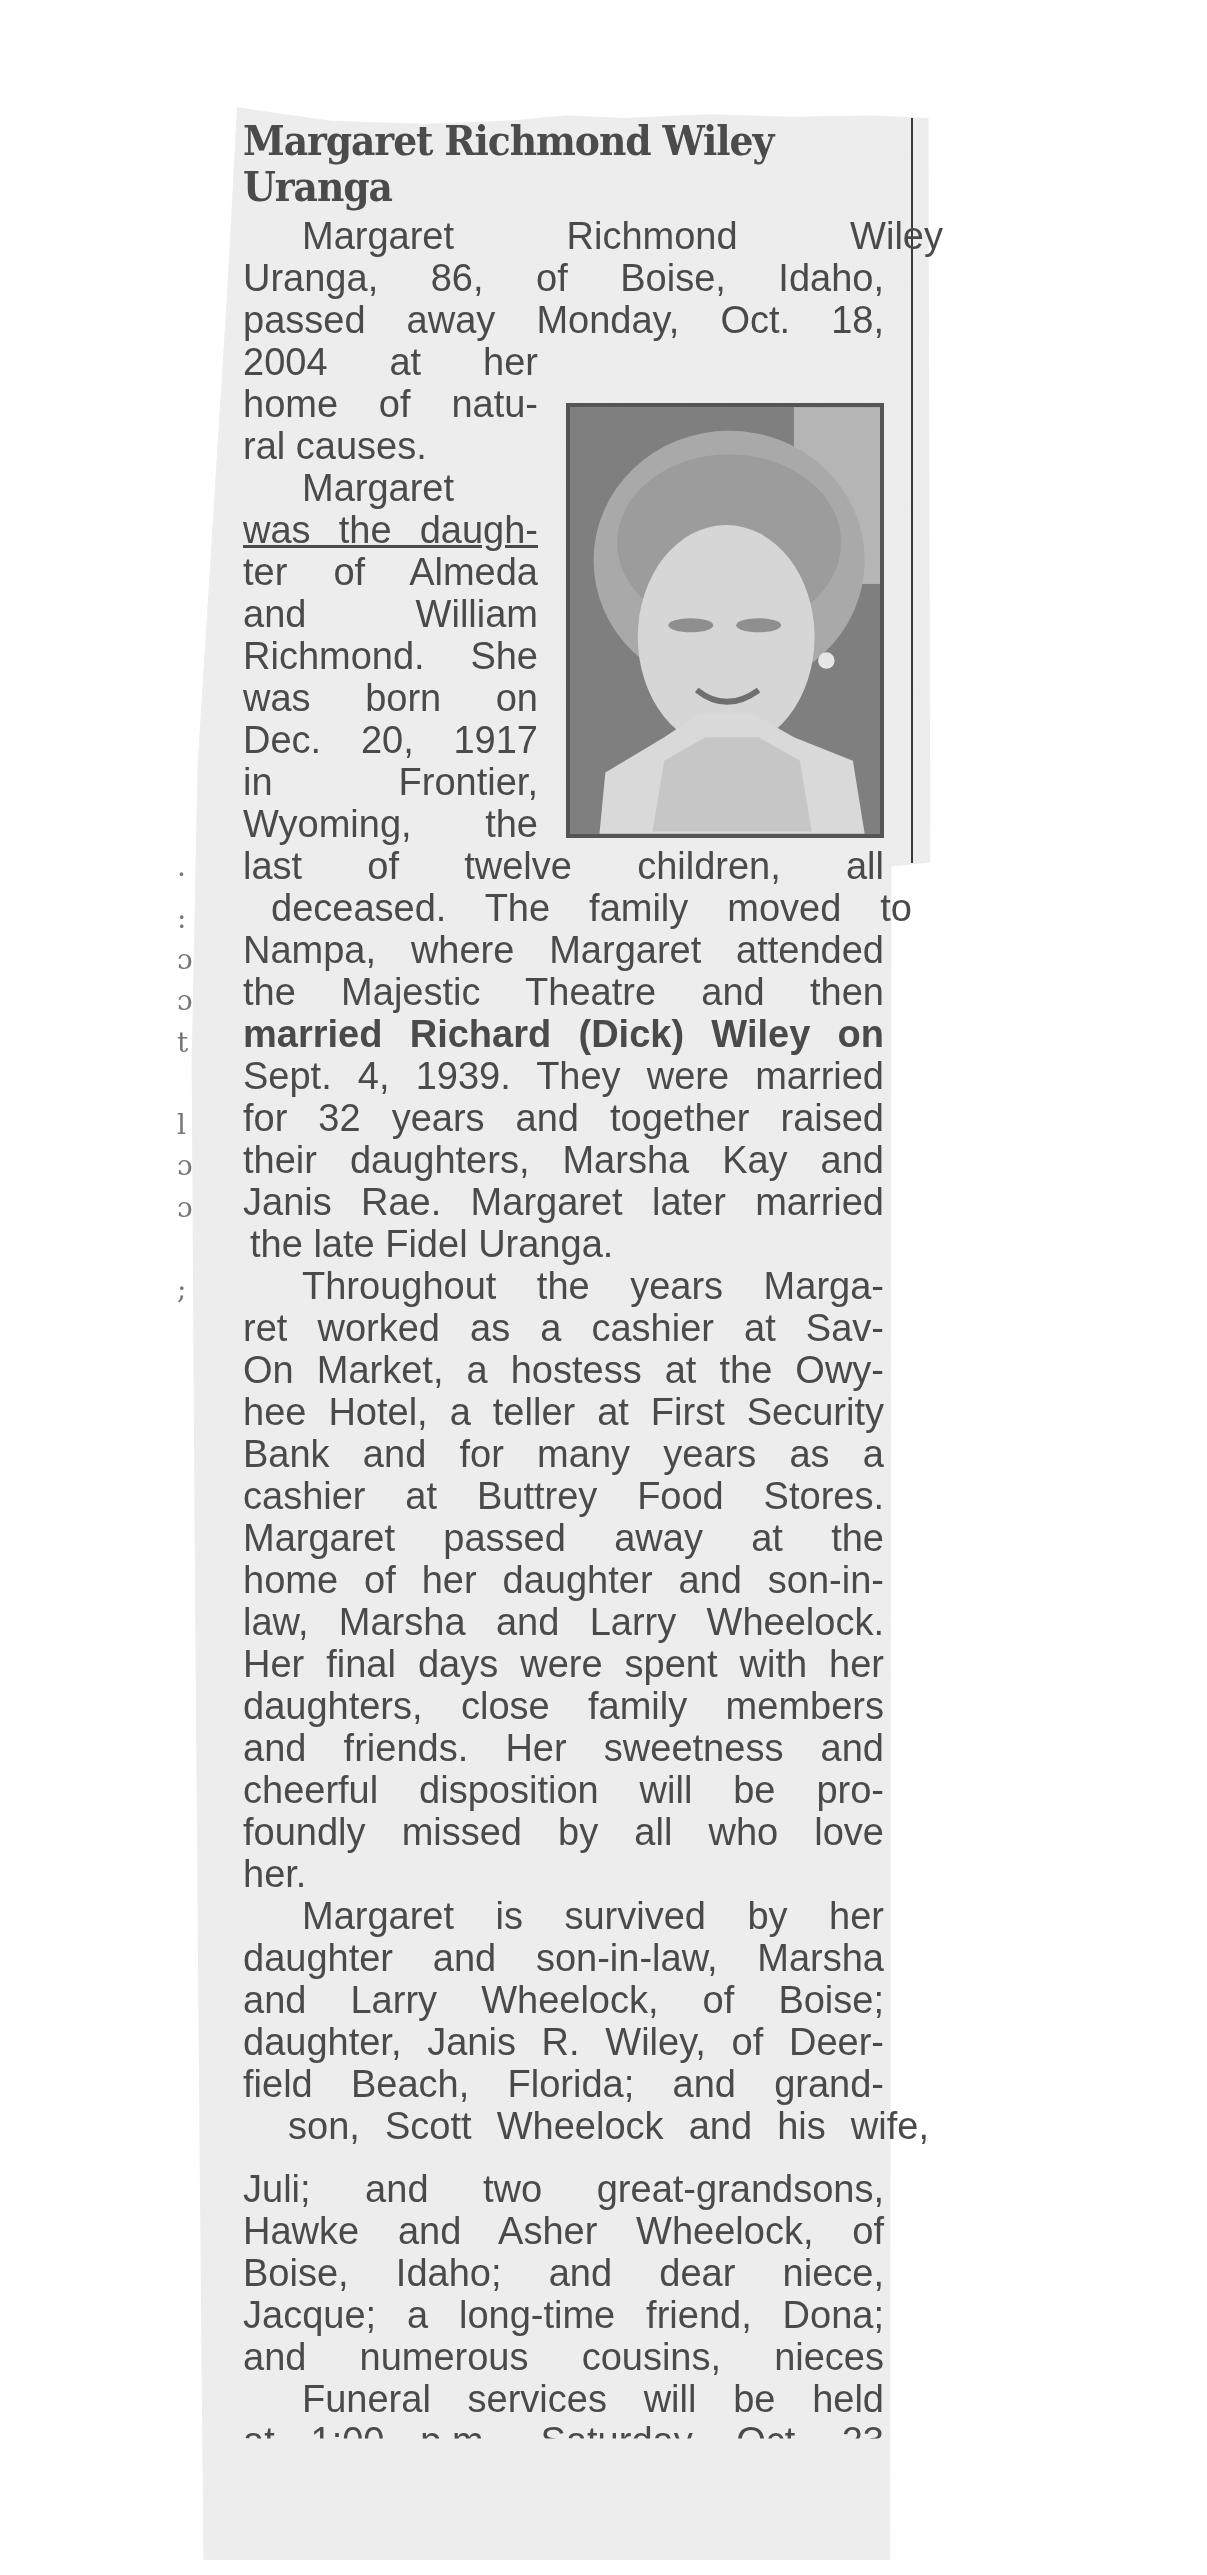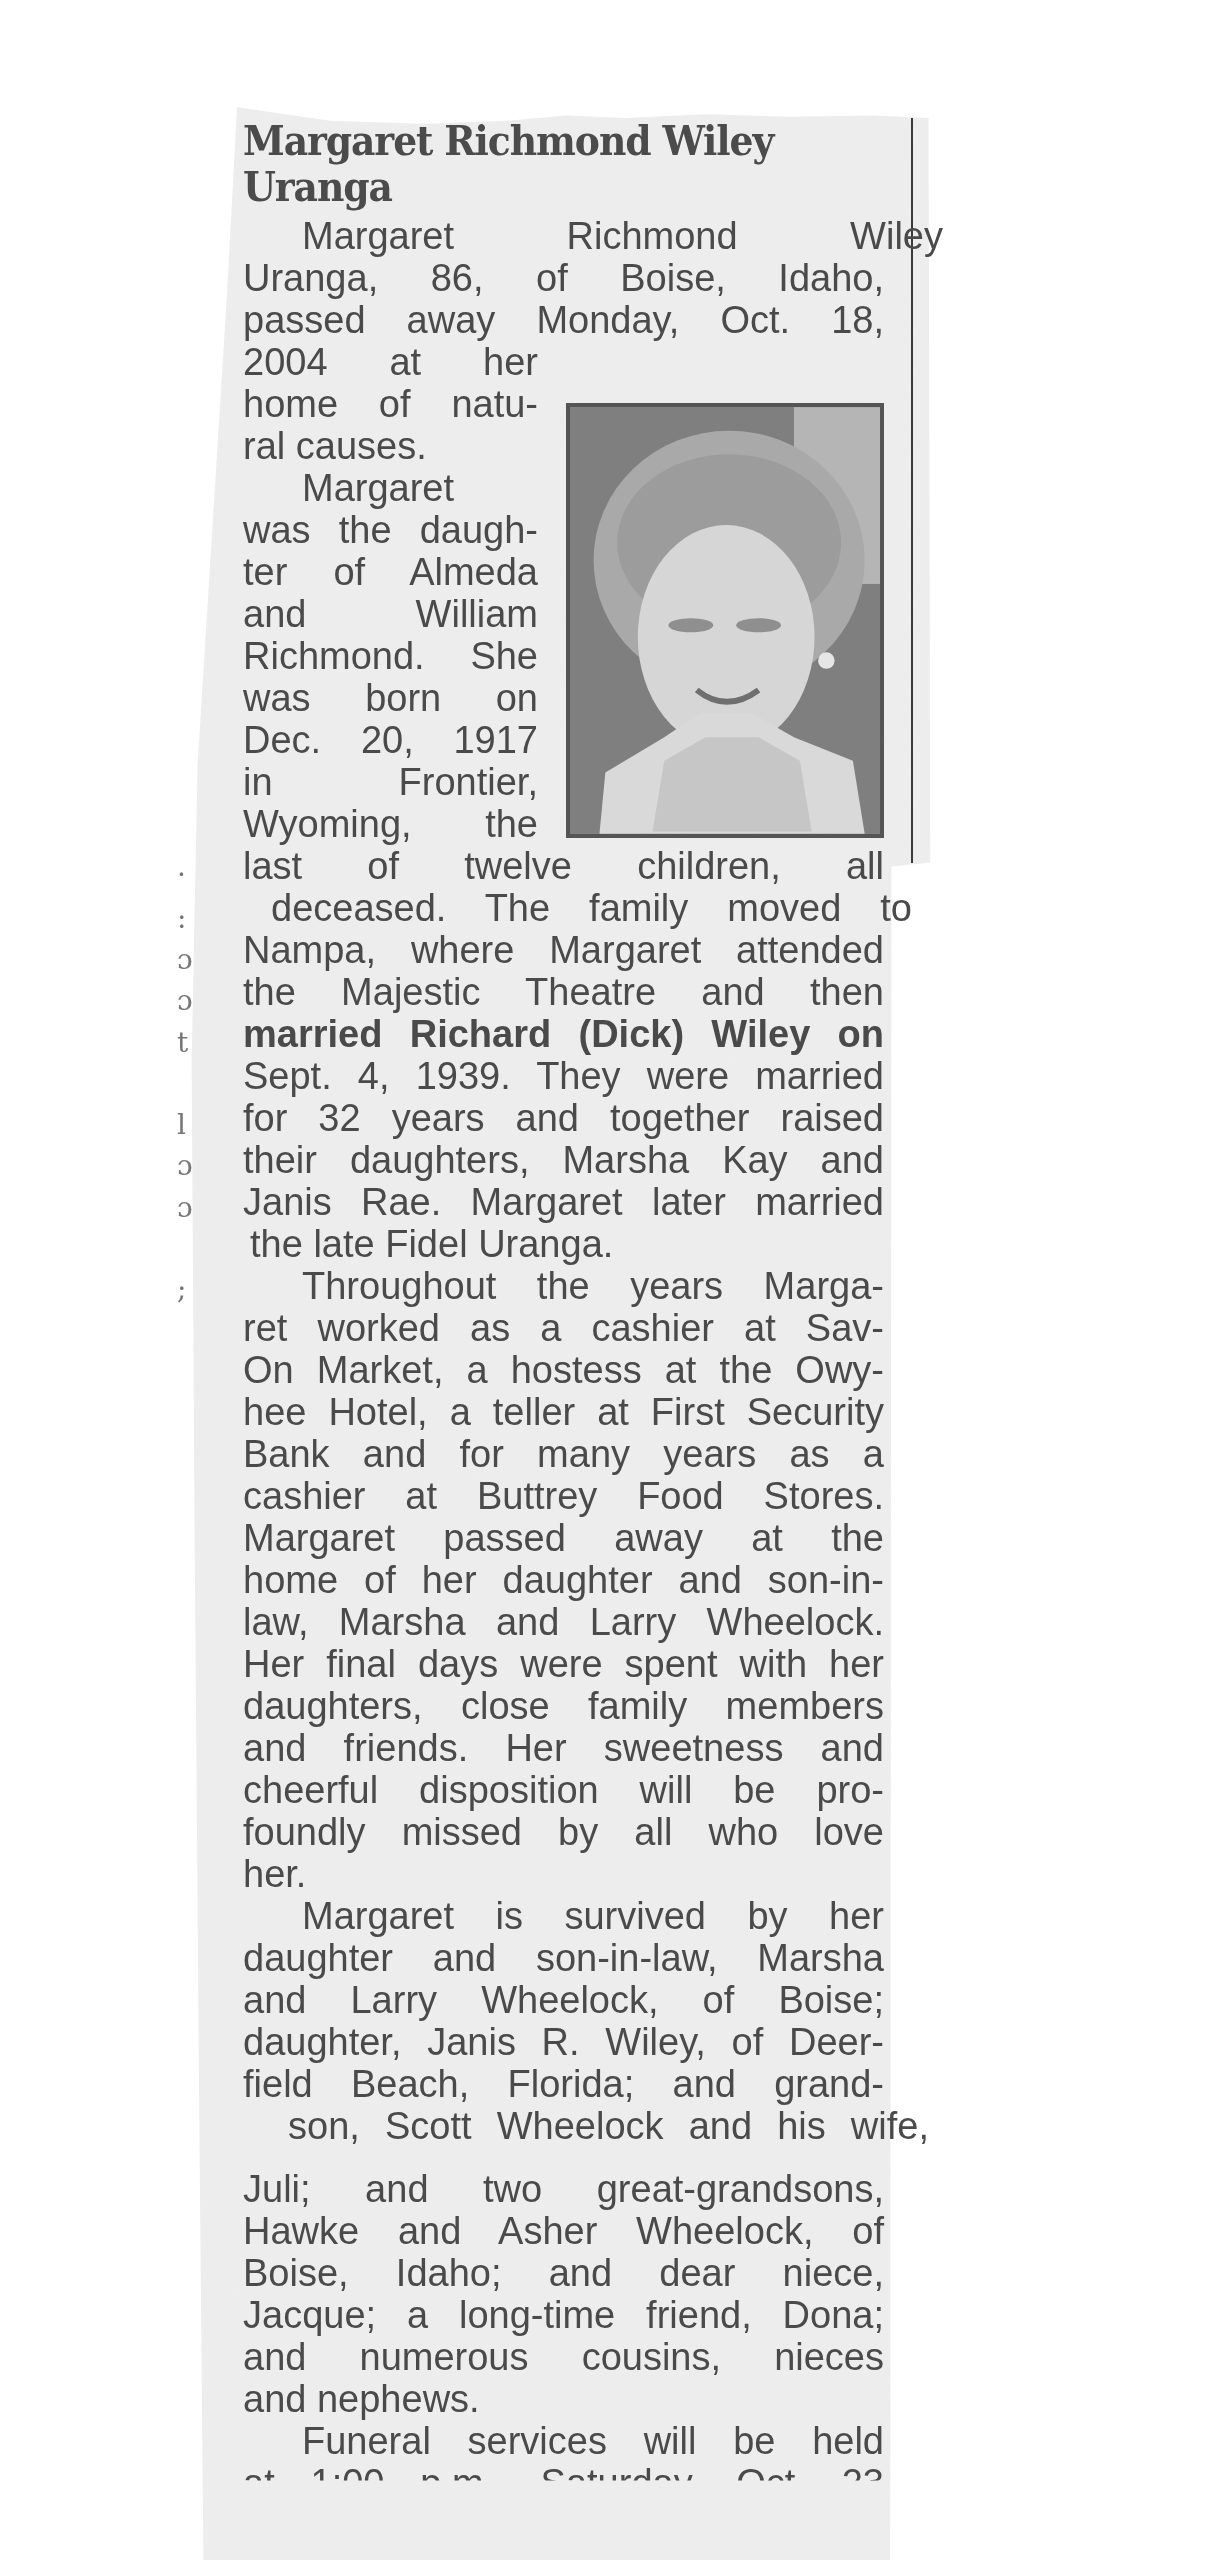--- a/index.html
+++ b/index.html
@@ -98,21 +98,21 @@
   </h1>
 
   <div class="body">
     <span class="line full indent" style="white-space: nowrap;">Margaret Richmond Wiley</span>
     <span class="line full" style="white-space: nowrap;">Uranga, 86, of Boise, Idaho,</span>
     <span class="line full" style="white-space: nowrap;">passed away Monday, Oct. 18,</span>
     <span class="line narrow" style="white-space: nowrap;">2004 at her</span>
     <span class="line narrow" style="white-space: nowrap;">home of natu-</span>
     <span class="line narrow last" style="white-space: nowrap;">ral causes.</span>
     <span class="line narrow indent" style="width: 236px; white-space: nowrap;">Margaret</span>
-    <span class="line narrow" style="white-space: nowrap;">was the daugh-</span>
+    <span class="line narrow" style="white-space: nowrap; text-decoration: underline;">was the daugh-</span>
     <span class="line narrow" style="white-space: nowrap;">ter of Almeda</span>
     <span class="line narrow" style="white-space: nowrap;">and William</span>
     <span class="line narrow" style="white-space: nowrap;">Richmond. She</span>
     <span class="line narrow" style="white-space: nowrap;">was born on</span>
     <span class="line narrow" style="white-space: nowrap;">Dec. 20, 1917</span>
     <span class="line narrow" style="white-space: nowrap;">in Frontier,</span>
     <span class="line narrow" style="white-space: nowrap;">Wyoming, the</span>
     <span class="line full" style="white-space: nowrap;">last of twelve children, all</span>
     <span class="line full" style="white-space: nowrap; margin-left: 28px;">deceased. The family moved to</span>
     <span class="line full" style="white-space: nowrap;">Nampa, where Margaret attended</span>
@@ -142,18 +142,17 @@
     <span class="line full" style="white-space: nowrap;">daughter and son-in-law, Marsha</span>
     <span class="line full" style="white-space: nowrap;">and Larry Wheelock, of Boise;</span>
     <span class="line full" style="white-space: nowrap;">daughter, Janis R. Wiley, of Deer-</span>
     <span class="line full" style="white-space: nowrap;">field Beach, Florida; and grand-</span>
     <span class="line full" style="white-space: nowrap; margin-left: 45px;">son, Scott Wheelock and his wife,</span>
     <span class="line full" style="white-space: nowrap; margin-top: 21px;">Juli; and two great-grandsons,</span>
     <span class="line full" style="white-space: nowrap;">Hawke and Asher Wheelock, of</span>
     <span class="line full" style="white-space: nowrap;">Boise, Idaho; and dear niece,</span>
     <span class="line full" style="white-space: nowrap;">Jacque; a long-time friend, Dona;</span>
     <span class="line full" style="white-space: nowrap;">and numerous cousins, nieces</span>
-    <span class="line full last" style="white-space: nowrap;">and nephews.</span>
     <span class="line full indent" style="width: 582px; white-space: nowrap;">Funeral services will be held</span>
     <span class="line full" style="clip-path: inset(0px 0px 55%); white-space: nowrap;">at 1:00 p.m., Saturday, Oct. 23</span>
   </div>
 </div>
 
 
 </body></html>

